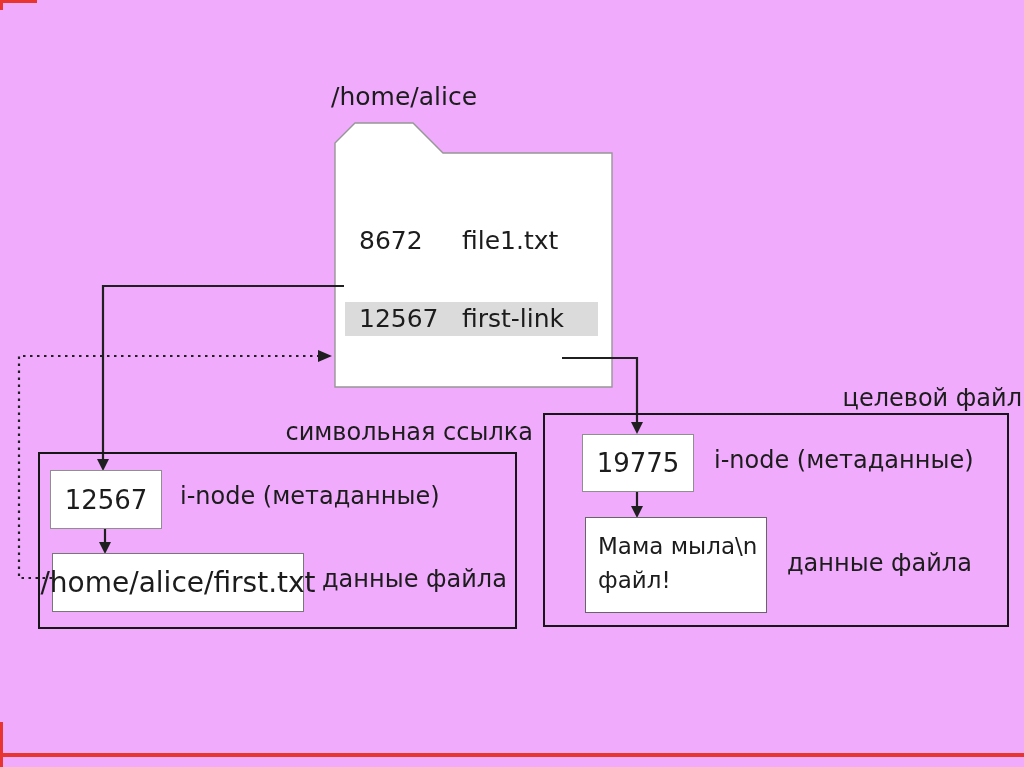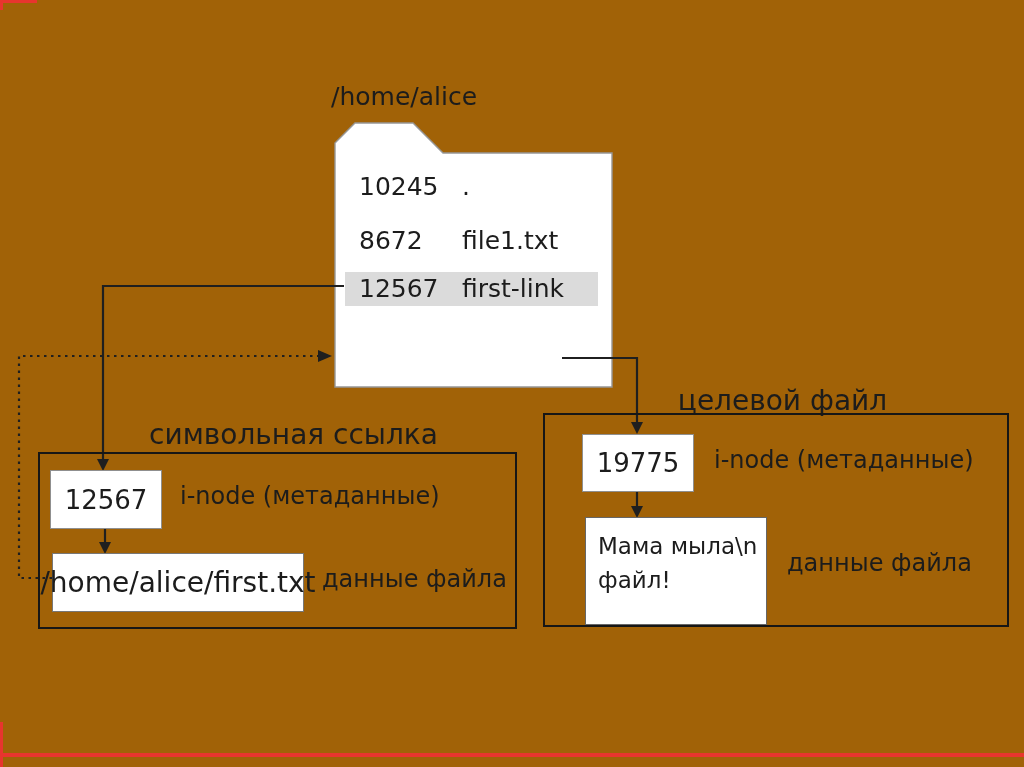--- a/index.html
+++ b/index.html
@@ -1,40 +1,40 @@
 <!DOCTYPE html>
 <html><head>
 <meta charset="utf-8">
 <style>
   html,body{margin:0;padding:0;background:#ffffff;}
   .stage{
-    position:relative;width:1024px;height:767px;background:#a16207;
+    position:relative;width:1024px;height:767px;background:#f0abfc;
     font-family:"DejaVu Sans","Liberation Sans",sans-serif;color:#1c1c1c;
     overflow:hidden;
   }
   .abs{position:absolute;}
   svg.overlay{position:absolute;left:0;top:0;width:1024px;height:767px;}
 
   
   .dir-title{left:331px;top:82px;font-size:25px;white-space:nowrap;}
   .dir-row{position:absolute;left:345px;width:253px;height:34px;line-height:34px;
            font-size:25px;white-space:nowrap;}
   .dir-row .inode{display:inline-block;margin-left:14px;width:103px;}
-  .dir-row.highlight{background:#dbdbdb;}
+  .dir-row.highlight{background:#dbdbdb;margin-top:30px;}
 
   
   .big-box{border:2.5px solid #161616;background:transparent;}
-  .box-label{font-size:28px;white-space:nowrap;text-align:center;}
+  .box-label{font-size:24px;white-space:nowrap;text-align:right;}
 
   
   .mini-box{display:flex;align-items:center;justify-content:center;
             background:#ffffff;border:1.4px solid #8f8f8f;font-size:26px;}
   .path-box{font-size:28px;border:1.5px solid #777;}
   .data-box{display:block;border:1.6px solid #666;font-size:23px;line-height:34px;
-            padding:11px 0 12px 12px;text-align:left;}
+            padding:11px 0 0 12px;text-align:left;}
   .side-label{font-size:24px;white-space:nowrap;}
 
   
   .redbar{position:absolute;}
 </style>
 </head>
 <body>
 
 <div class="stage">
 
@@ -63,23 +63,20 @@
     </g>
 
     <g stroke="#1f1f1f" stroke-width="2.2" fill="none">
       <path d="M637,491 L637,507"></path>
       <polygon points="631,506 643,506 637,518" fill="#1f1f1f" stroke="none"></polygon>
     </g>
   </svg>
 
   <div class="abs dir-title">/home/alice</div>
 
-  <div class="dir-row" style="top:170px">
-    <span class="inode">10245</span><span class="fname">.</span>
-  </div>
   <div class="dir-row" style="top:224px">
     <span class="inode">8672</span><span class="fname">file1.txt</span>
   </div>
   <div class="dir-row highlight" style="top: 272px; background: rgb(219, 219, 219);">
     <span class="inode">12567</span><span class="fname">first-link</span>
   </div>
 
   <div class="abs box-label" style="left:54px;top:418px;width:479px">символьная ссылка</div>
   <div class="abs big-box" style="left:38px;top:452px;width:475px;height:173px"></div>
   <div class="abs mini-box" style="left:50px;top:470px;width:110px;height:57px">

